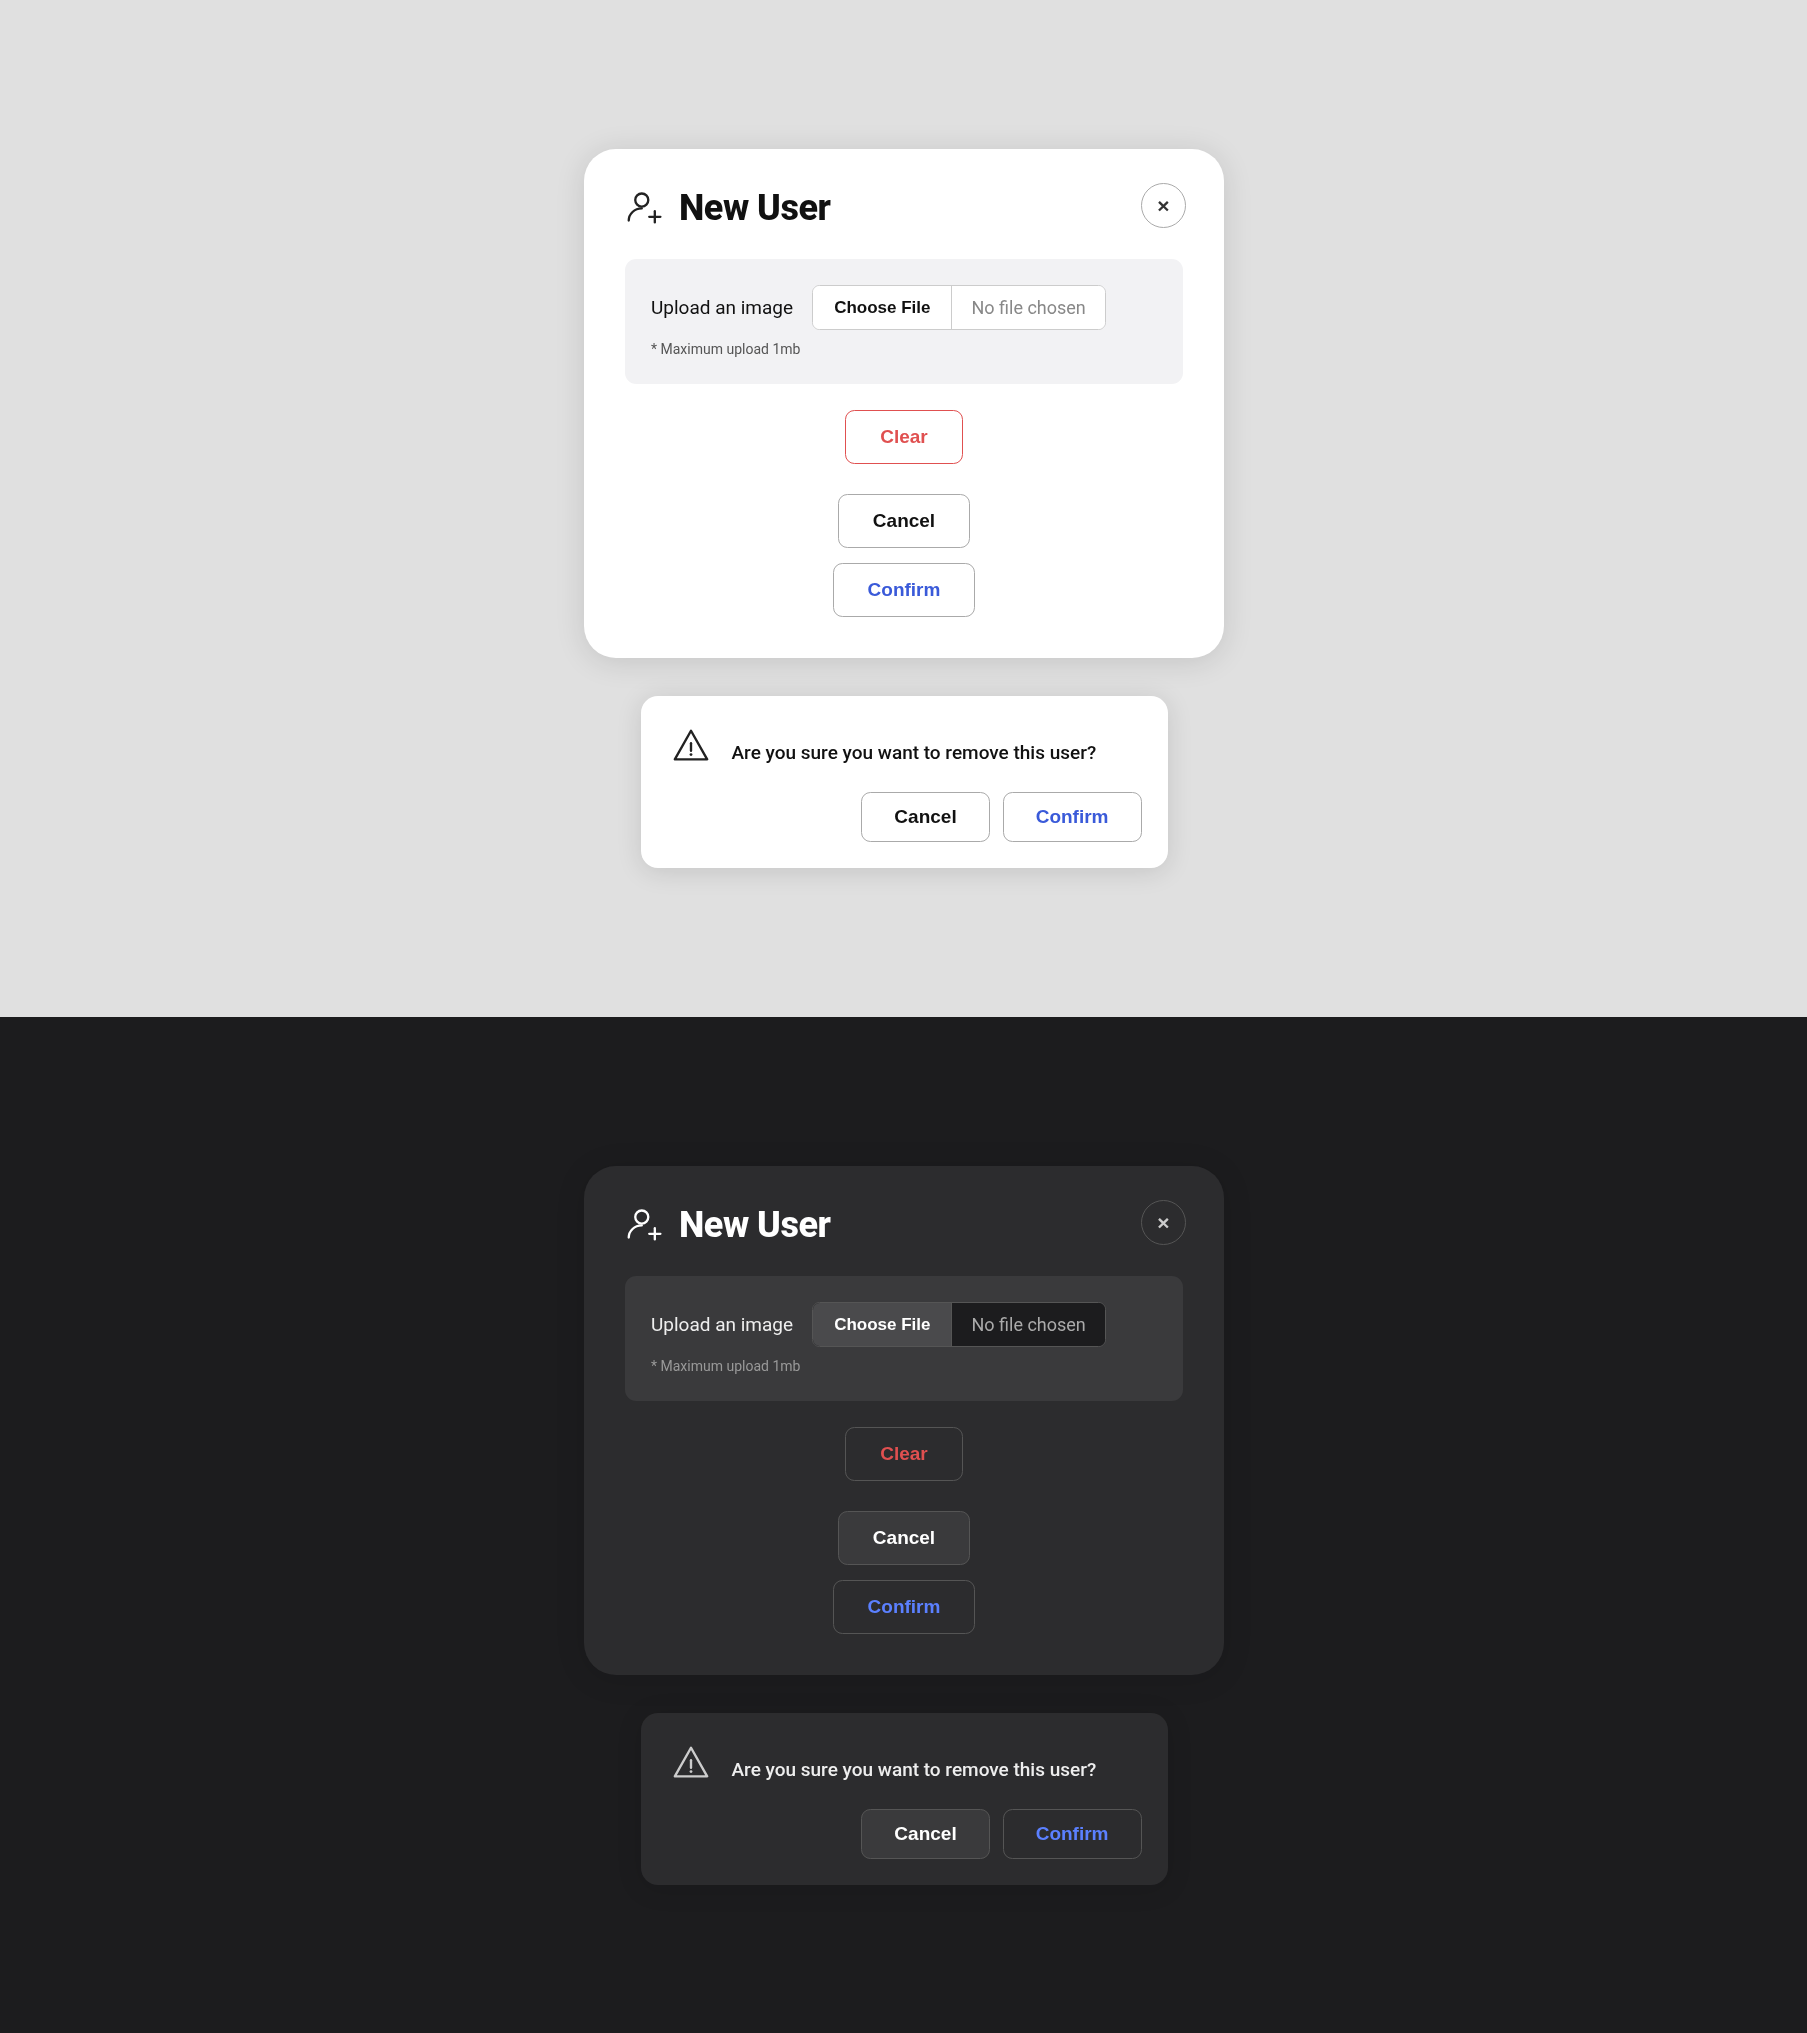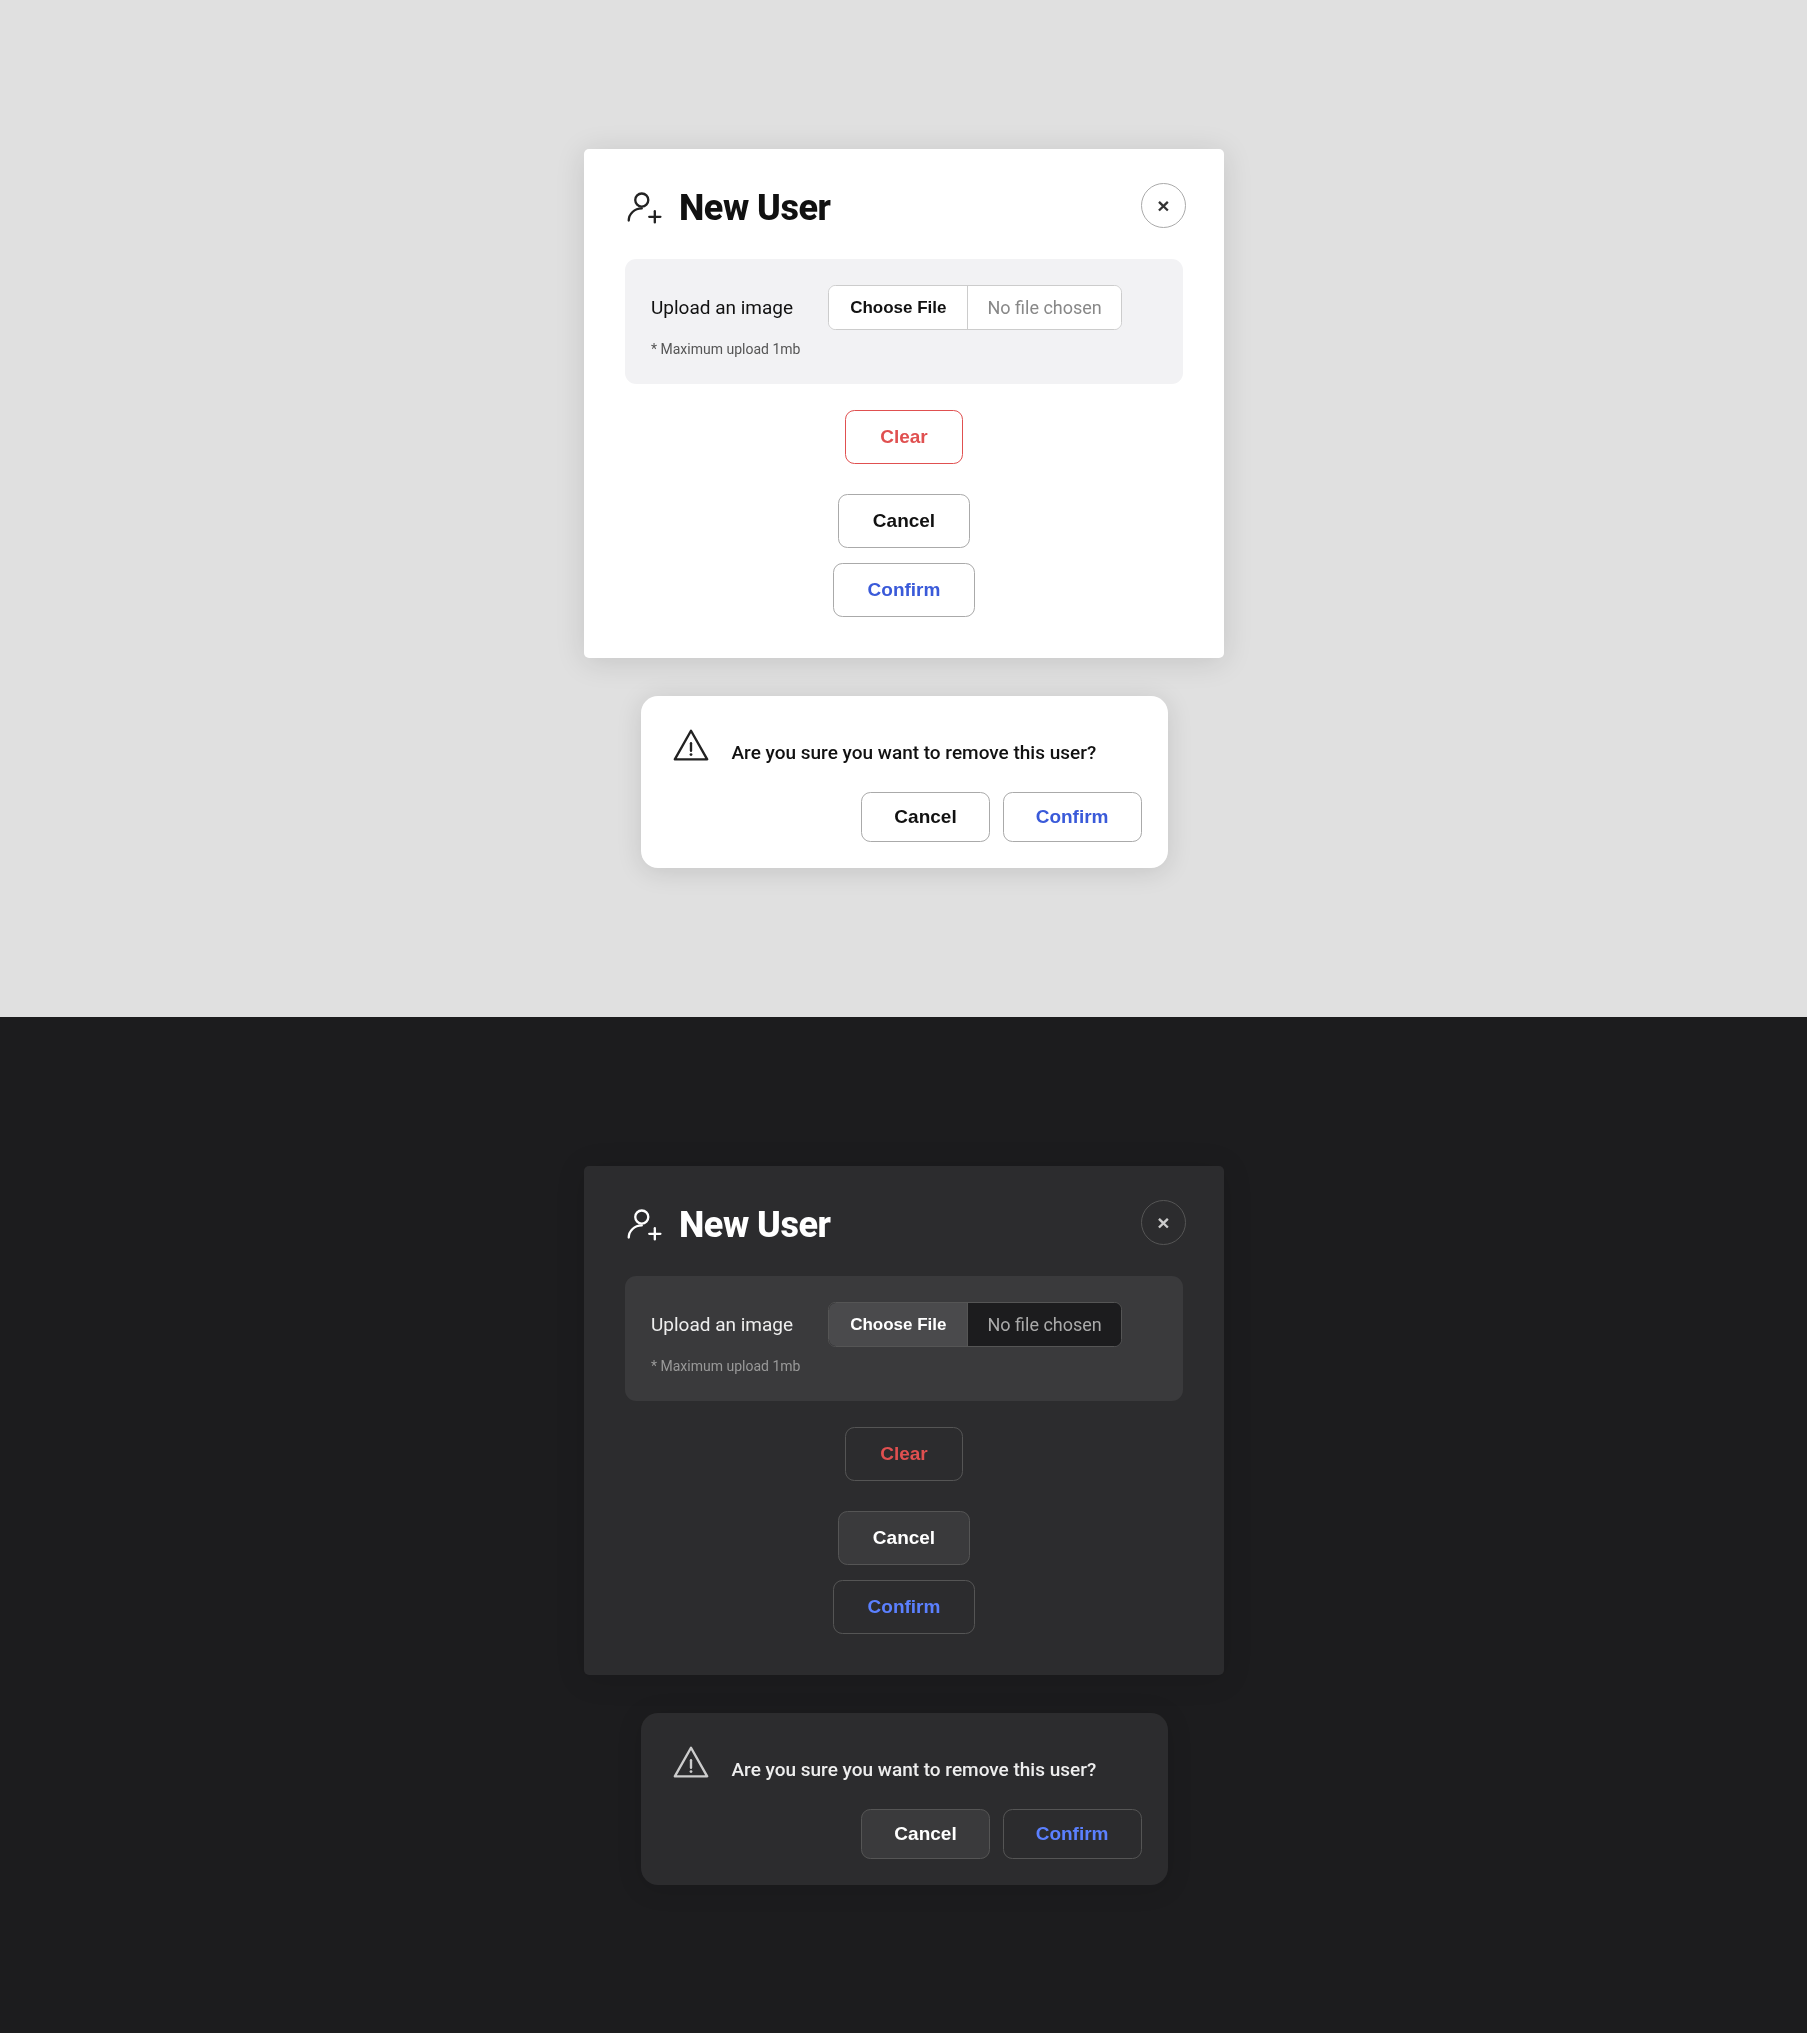--- a/index.html
+++ b/index.html
@@ -25,21 +25,21 @@
     .half.light {
       background-color: #e0e0e0;
     }
 
     .half.dark {
       background-color: #1c1c1e;
     }
 
     
     .modal-card {
-      border-radius: 5px;
+      border-radius: 32px;
       padding: 38px 41px 41px 41px;
       width: 640px;
       position: relative;
       box-shadow: 0 3.8px 30px rgba(0,0,0,0.12);
     }
 
     .modal-card.light {
       background: #ffffff;
     }
 
@@ -115,21 +115,21 @@
       background: #f2f2f4;
     }
 
     .upload-section.dark {
       background: #3a3a3c;
     }
 
     .upload-row {
       display: flex;
       align-items: center;
-      gap: 16px;
+      gap: 0;
       margin-bottom: 10px;
     }
 
     .upload-label {
       font-size: 19px;
       font-weight: 400;
       margin-right: 19px;
       white-space: nowrap;
     }
 

